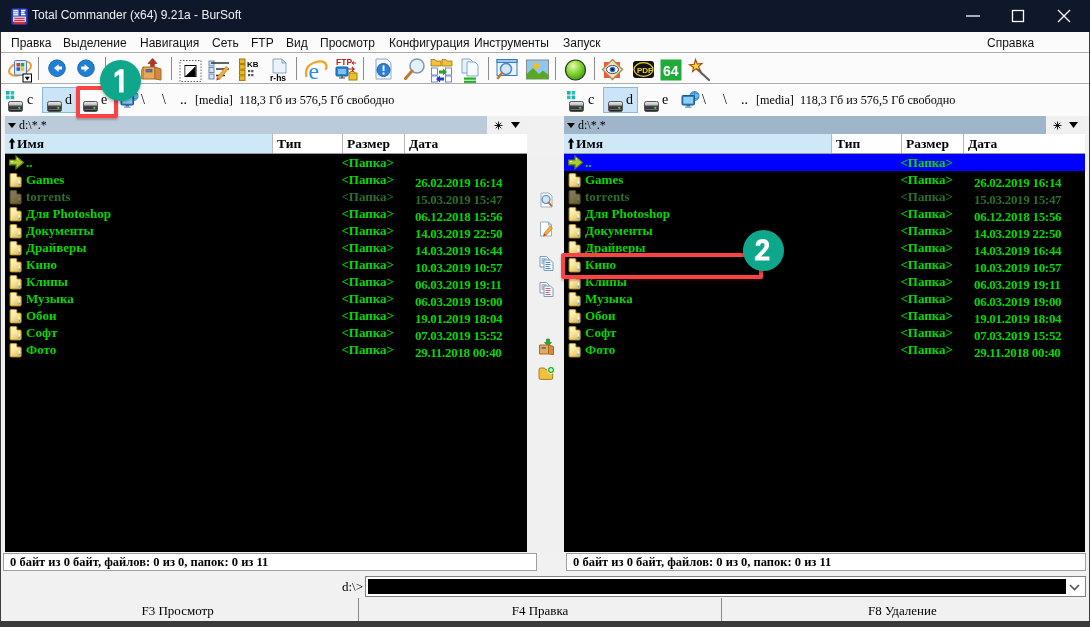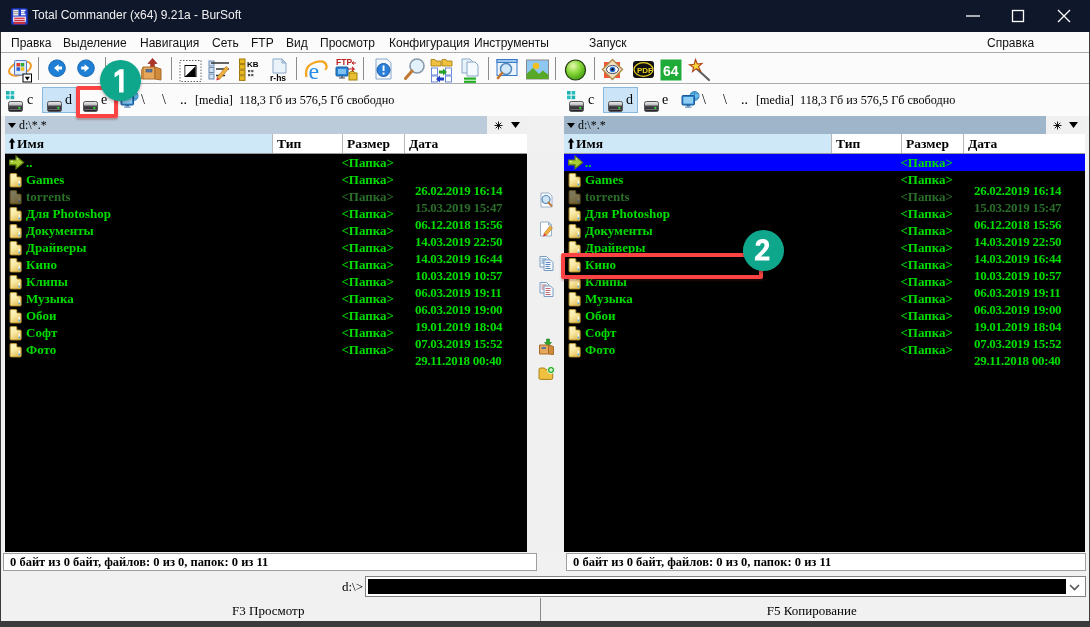--- a/index.html
+++ b/index.html
@@ -28,21 +28,21 @@
 .hdr{position:absolute;top:134px;height:20px;background:#fff;font-family:"Liberation Serif",serif;font-weight:bold;font-size:13.5px;color:#000;border-bottom:1px solid #9a9a9a}
 .hcell{position:absolute;top:0;height:19px;padding-top:2px}
 
 .panel{position:absolute;top:154px;height:398px;background:#000}
 .row{position:absolute;width:521px;height:17px;font-family:"Liberation Serif",serif;font-weight:bold;font-size:13px;color:#00dc00;white-space:nowrap}
 .row.dim{color:#2a6e2a}
 .row.dim svg{opacity:0.5}
 .row .fic{position:absolute;left:3px;top:1px}
 .row .fn{position:absolute;left:21px;top:1px}
 .row .pk{position:absolute;left:280px;top:1px;width:109px;text-align:right}
-.row .dt{position:absolute;left:410px;top:12px;letter-spacing:-0.3px}
+.row .dt{position:absolute;left:410px;top:4px;letter-spacing:-0.3px}
 
 .mid{position:absolute;left:527px;top:154px;width:37px;height:398px;background:#f0f0f0}
 .mic{position:absolute;left:11px}
 
 .status{position:absolute;top:553px;height:18px;background:#fff;border:1px solid #9f9f9f;font-family:"Liberation Serif",serif;font-weight:bold;font-size:12.5px;color:#000;padding:1px 0 0 6px}
 
 #cmdrow{position:absolute;left:1px;top:571px;width:1088px;height:27px;background:#f1f1f1}
 #cmdlabel{position:absolute;left:341px;top:8px;font-family:"Liberation Serif",serif;font-size:13px;color:#000}
 #cmdinput{position:absolute;left:364px;top:5px;width:721px;height:21px;background:#fff;border:1px solid #808080}
 #cmdblack{position:absolute;left:2px;top:2px;width:698px;height:15px;background:#000}
@@ -82,21 +82,21 @@
 <div id="menubar">
     <span style="left:10px">Правка</span>
     <span style="left:62px">Выделение</span>
     <span style="left:139px">Навигация</span>
     <span style="left:211px">Сеть</span>
     <span style="left:250px">FTP</span>
     <span style="left:285px">Вид</span>
     <span style="left:319px">Просмотр</span>
     <span style="left:388px">Конфигурация</span>
     <span style="left:473px">Инструменты</span>
-    <span style="left:588px">Запуск</span>
+    <span style="left:562px">Запуск</span>
     <span style="left:986px">Справка</span>
   </div>
 <div id="toolbar">
     <svg class="tbi" style="left:6px;top:4px" width="27" height="27" viewBox="0 0 27 27">
 <ellipse cx="13" cy="11.5" rx="11.5" ry="6.3" fill="none" stroke="#f09a28" stroke-width="1.9" transform="rotate(-21 13 11.5)"></ellipse>
 <rect x="7.5" y="3.5" width="12" height="14.5" rx="1" fill="#dceafa" stroke="#5578c8"></rect>
 <rect x="9.5" y="6" width="3.5" height="3.5" fill="#e03a2a"></rect>
 <rect x="13.7" y="6" width="3.5" height="3.5" fill="#35a435"></rect>
 <rect x="9.5" y="10.3" width="3.5" height="3.5" fill="#2a5fd0"></rect>
 <rect x="13.7" y="10.3" width="3.5" height="3.5" fill="#e8c020"></rect>
@@ -839,21 +839,22 @@
     <span id="cmdlabel">d:\&gt;</span>
     <div id="cmdinput">
       <div id="cmdblack"></div>
       <svg style="position:absolute;right:5px;top:7px" width="11" height="7" viewBox="0 0 11 7">
         <path d="M1 1 L5.5 5.5 L10 1" fill="none" stroke="#555" stroke-width="1.6"></path>
       </svg>
     </div>
   </div>
 <div id="fnbar">
     <div>F3 Просмотр</div>
-    <div>F5 Копирование</div>
+    <div>F4 Правка</div>
+    <div>F8 Удаление</div>
   </div>
 <div id="bstrip"></div>
 <div id="lbord"></div>
 <div id="rbord"></div>
 <div class="ared" style="left:76px;top:86px;width:42px;height:32px"></div>
 <div class="ared" style="left:561px;top:253px;width:202px;height:26px"></div>
 <div class="acirc" style="left:100px;top:60px">
     <svg style="position:absolute;left:9px;top:9px" width="23" height="24" viewBox="0 0 23 24">
       <path d="M14.6 0.2 L14.6 23.5 L10.1 23.5 L10.1 5.6 L5.6 8.4 L5.6 4.0 L10.8 0.2 Z" fill="#fff"></path>
     </svg>

